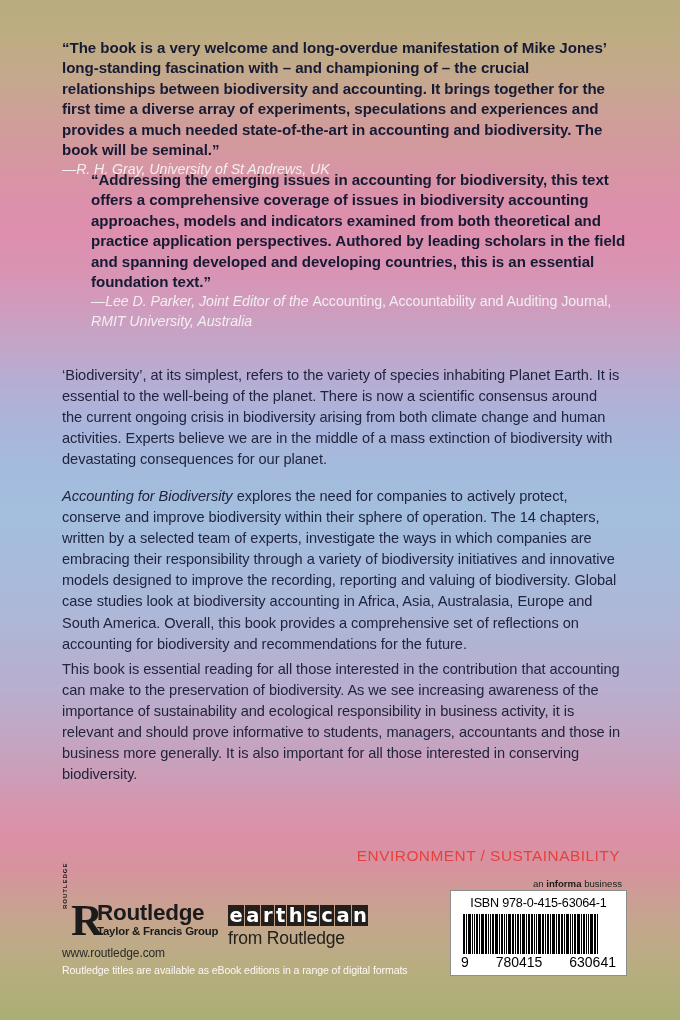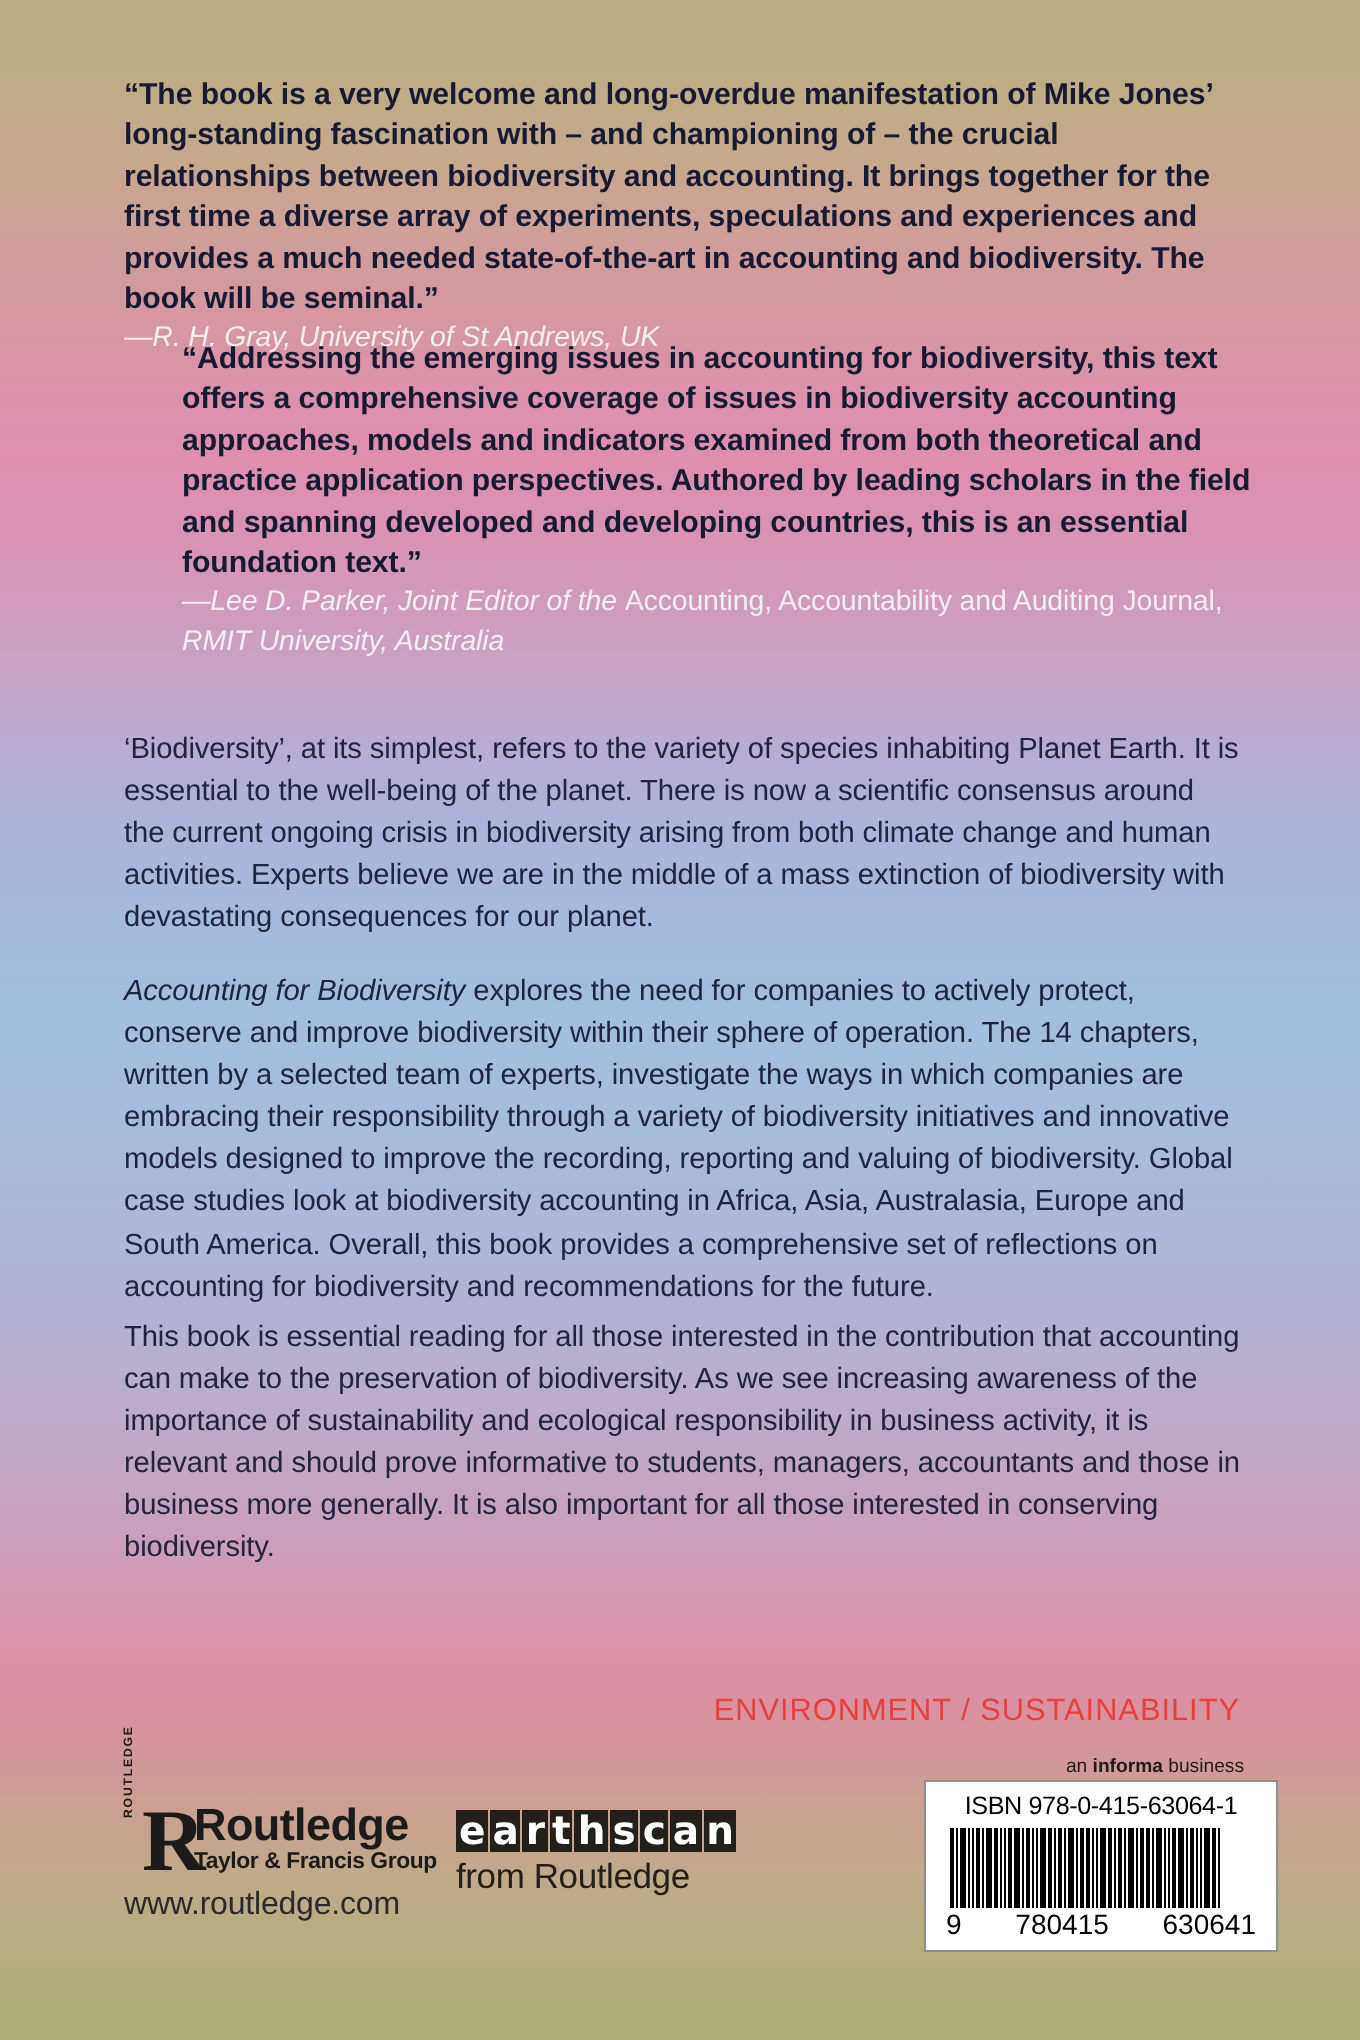--- a/index.html
+++ b/index.html
@@ -158,21 +158,21 @@
     letter-spacing: -0.3px;
   }
   .rl-sub {
     font-size: 11.4px;
     line-height: 13px;
     font-weight: bold;
     color: #1b1b1b;
     letter-spacing: -0.2px;
   }
   .rl-url {
-    font-size: 16px;
+    font-size: 12px;
     line-height: 14px;
     color: #2a2a2a;
     margin-top: 4px;
     letter-spacing: -0.1px;
   }
 
   
   #earthscan-logo {
     position: absolute;
     left: 228px;
@@ -210,21 +210,21 @@
     font-size: 9.6px;
     line-height: 11px;
     color: #1d1d1d;
     text-align: right;
     white-space: nowrap;
   }
   #informa-line b { font-weight: bold; }
 
   #barcode-box {
     position: absolute;
-    left: 462px;
+    left: 450px;
     top: 890px;
     width: 177px;
     height: 86px;
     background: #ffffff;
     border: 1px solid #8d8d8d;
     box-sizing: border-box;
     padding: 5px 8px 4px 8px;
   }
   .isbn-text {
     font-size: 12.6px;
@@ -387,14 +387,15 @@
       <i style="width:2px"></i>
         <i style="width:1px"></i>
     </div>
     <div class="barnums">
       <span>9</span>
       <span>780415</span>
       <span>630641</span>
     </div>
   </div>
 
+  <div id="ebook-note">Routledge titles are available as eBook editions in a range of digital formats</div>
 
 </div>
 
 </body></html>

